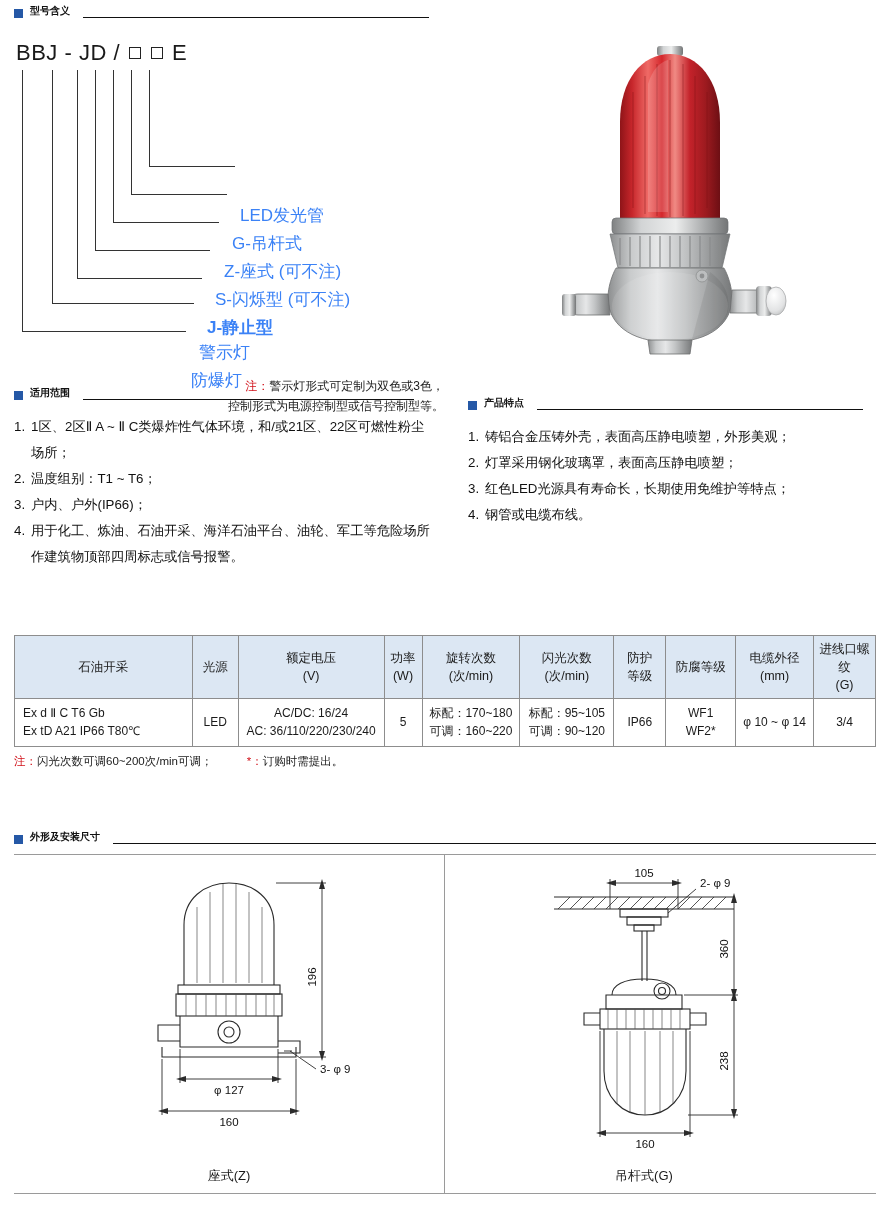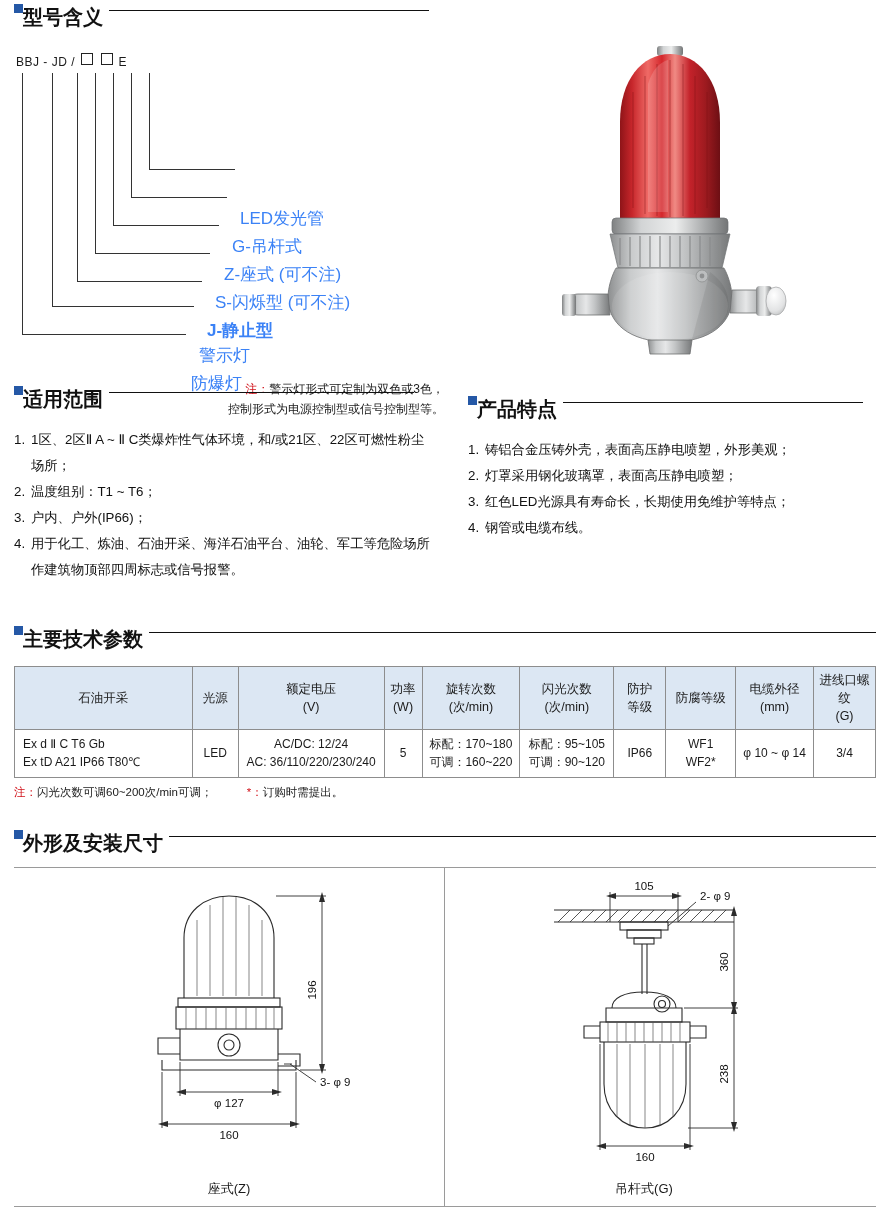--- a/index.html
+++ b/index.html
@@ -11,22 +11,23 @@
     font-family: "Liberation Sans", sans-serif;
     color: #1a1a1a;
     position: relative;
     overflow: hidden;
   }
   .page { position: relative; width: 890px; height: 1220px; }
 
   
   .sec-head {
     display: flex;
-    align-items: flex-start;
-    font-size: 20px;
+    align-items: flex-end;
+    gap: 7px;
+    font-size: 10px;
     font-weight: bold;
     color: #111;
     padding-bottom: 4px;
   }
   .sec-head .sq {
     width: 9px; height: 9px; background: #2558a6; display: inline-block;
     flex: 0 0 auto;
   }
   .sec-head .rule {
     flex: 1 1 auto;
@@ -34,21 +35,21 @@
     background: #111;
     margin-left: 6px;
     margin-top: 6px;
   }
 
   
   #block-model { position: absolute; left: 14px; top: 4px; width: 430px; }
   #block-model .sec-head { width: 415px; }
 
   .model-code {
-    font-size: 12px;
+    font-size: 22px;
     letter-spacing: 0.5px;
     margin: 18px 0 0 2px;
     font-family: "Liberation Sans", sans-serif;
   }
   .model-code .box {
     display: inline-block;
     width: 12px; height: 12px;
     border: 1px solid #222;
     margin: 0 2px;
     vertical-align: 1px;
@@ -307,25 +308,20 @@
     </div>
     <ul class="olist">
       <li><span class="num">1.</span><span>铸铝合金压铸外壳，表面高压静电喷塑，外形美观；</span></li>
       <li><span class="num">2.</span><span>灯罩采用钢化玻璃罩，表面高压静电喷塑；</span></li>
       <li><span class="num">3.</span><span>红色LED光源具有寿命长，长期使用免维护等特点；</span></li>
       <li><span class="num">4.</span><span>钢管或电缆布线。</span></li>
     </ul>
   </div>
 
   <div id="block-param">
-    <div class="sec-head">
-      <span class="sq"></span>
-      <span>主要技术参数</span>
-      <span class="rule"></span>
-    </div>
 
     <table class="spec">
       <thead>
         <tr>
           <th style="width:178px">
             <div>石油开采</div>
           </th>
           <th style="width:46px">
             <div>光源</div>
           </th>
@@ -363,21 +359,21 @@
         </tr>
       </thead>
       <tbody>
         <tr>
           <td class="left">
             <div>Ex d Ⅱ C T6 Gb</div>
             <div>Ex tD A21 IP66 T80℃</div>
           </td>
           <td>LED</td>
           <td>
-            <div>AC/DC: 12/24</div>
+            <div>AC/DC: 16/24</div>
             <div>AC: 36/110/220/230/240</div>
           </td>
           <td>5</td>
           <td>
             <div>标配：170~180</div>
             <div>可调：160~220</div>
           </td>
           <td>
             <div>标配：95~105</div>
             <div>可调：90~120</div>

